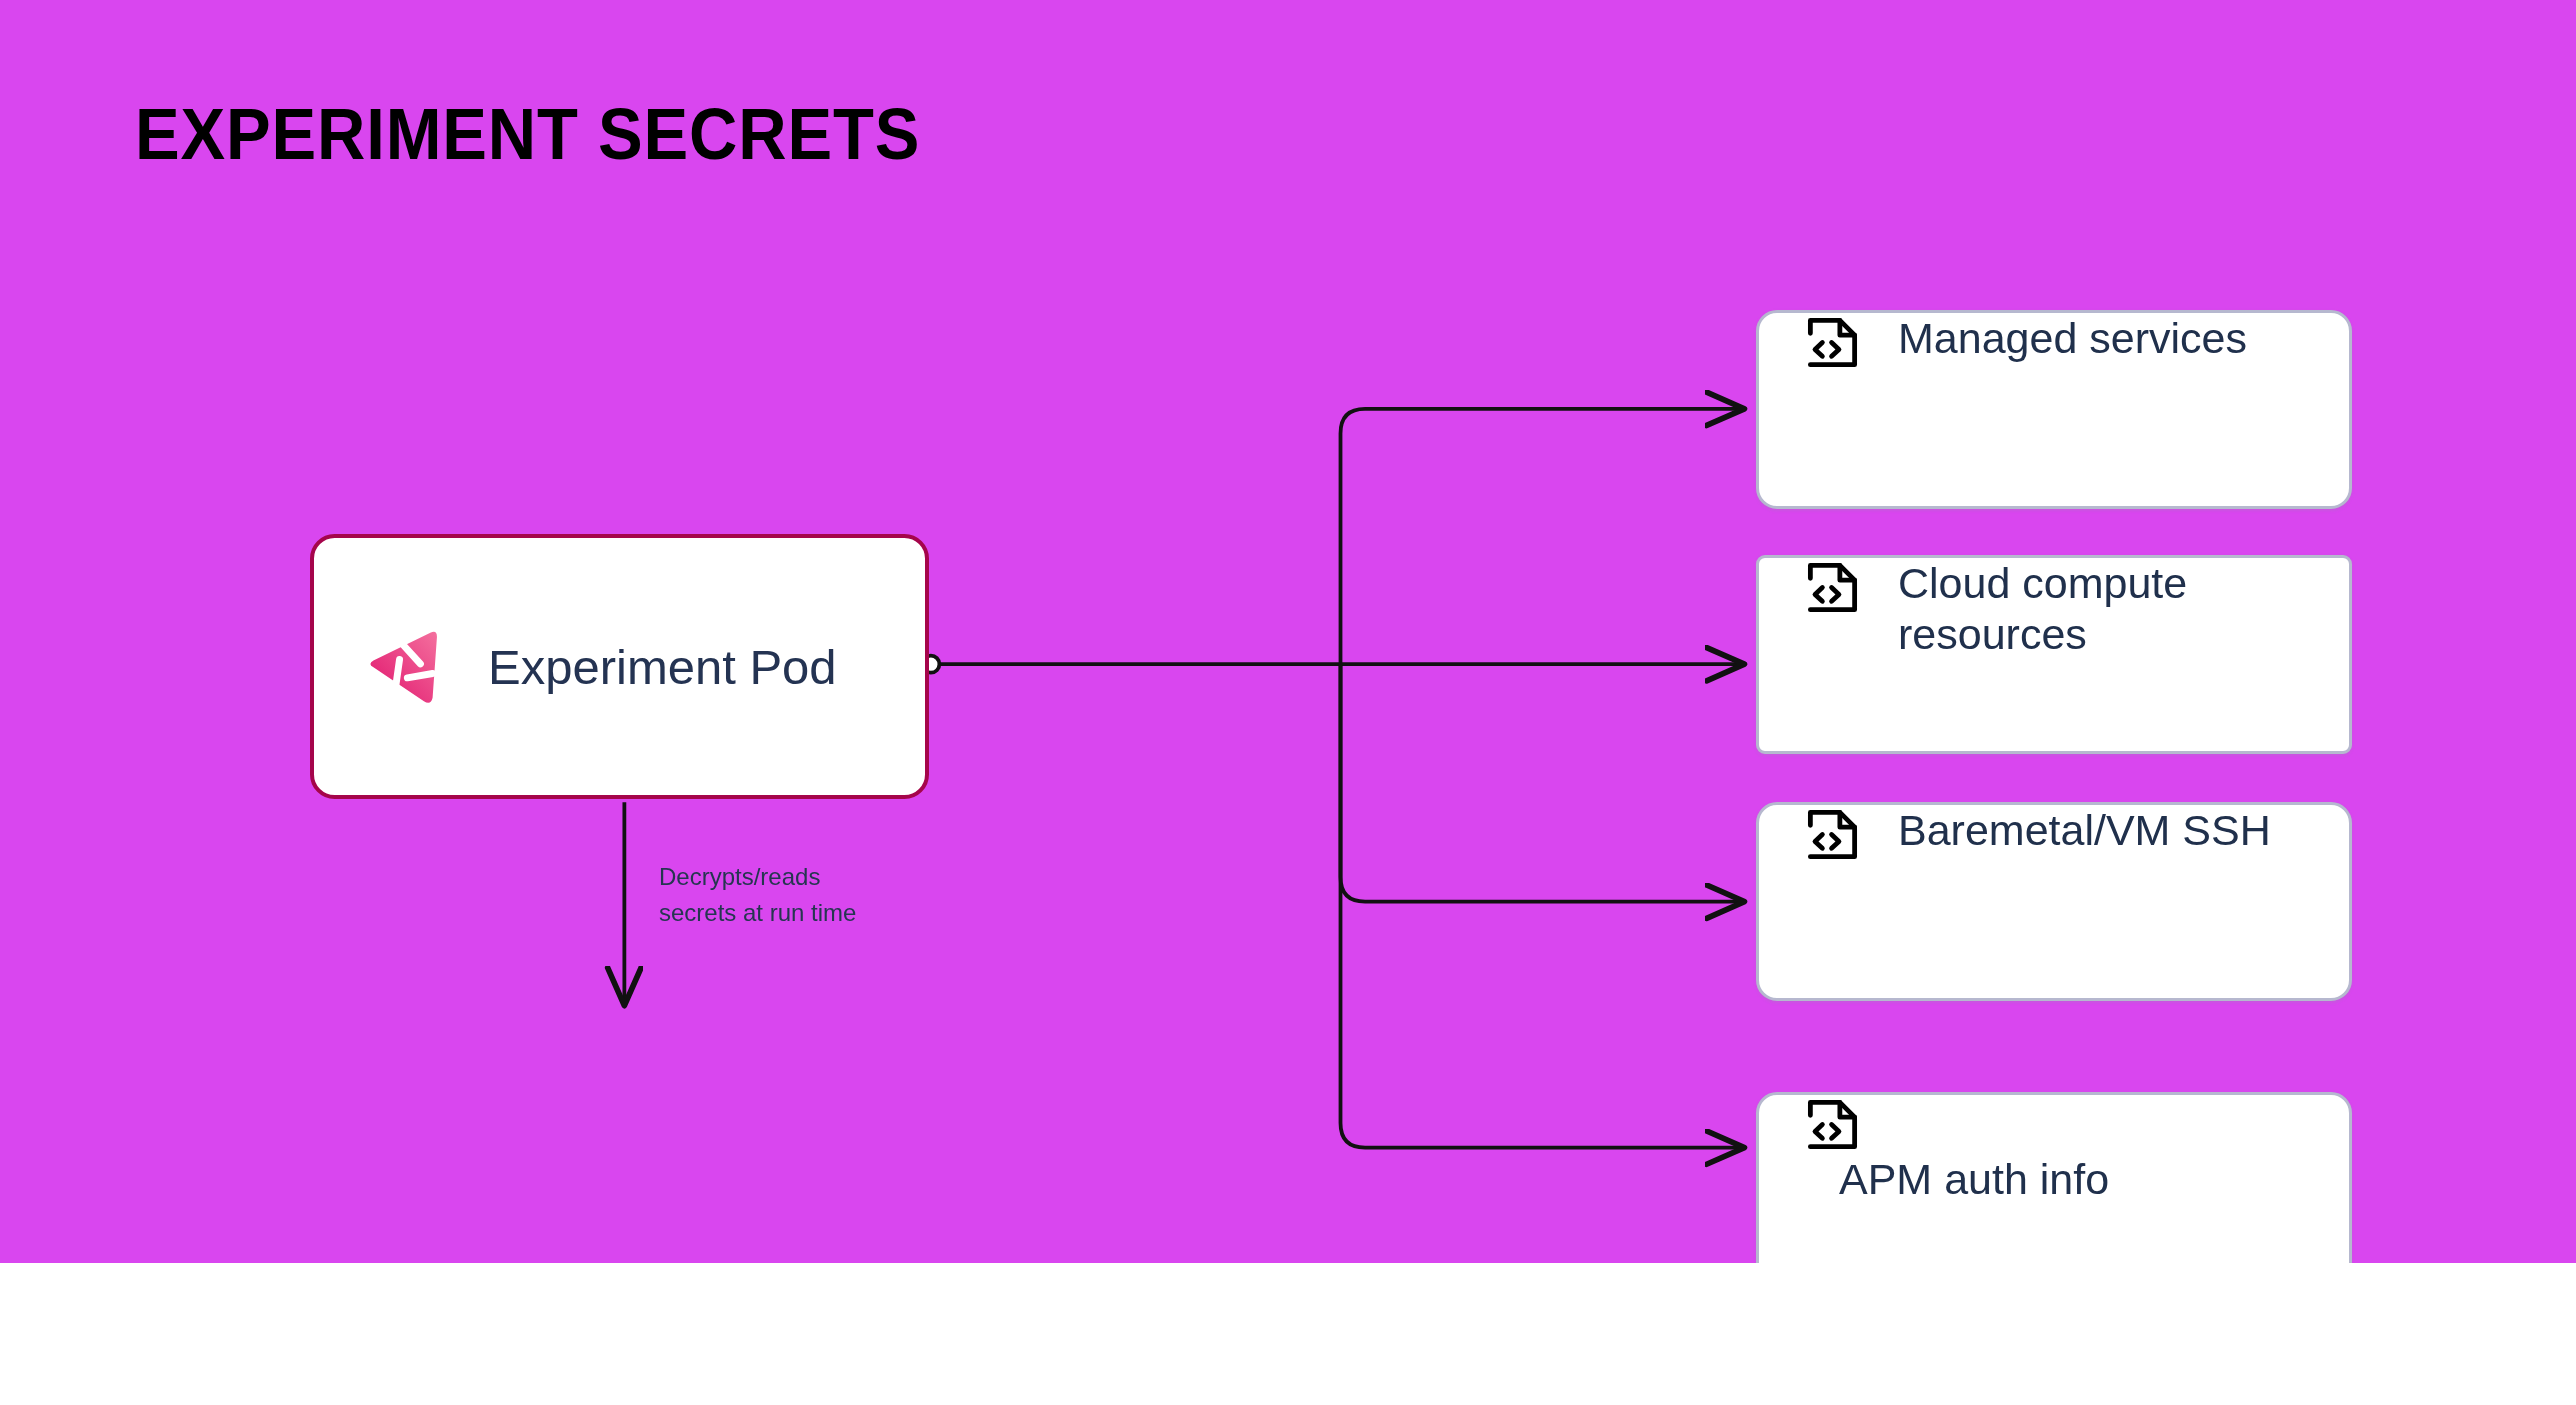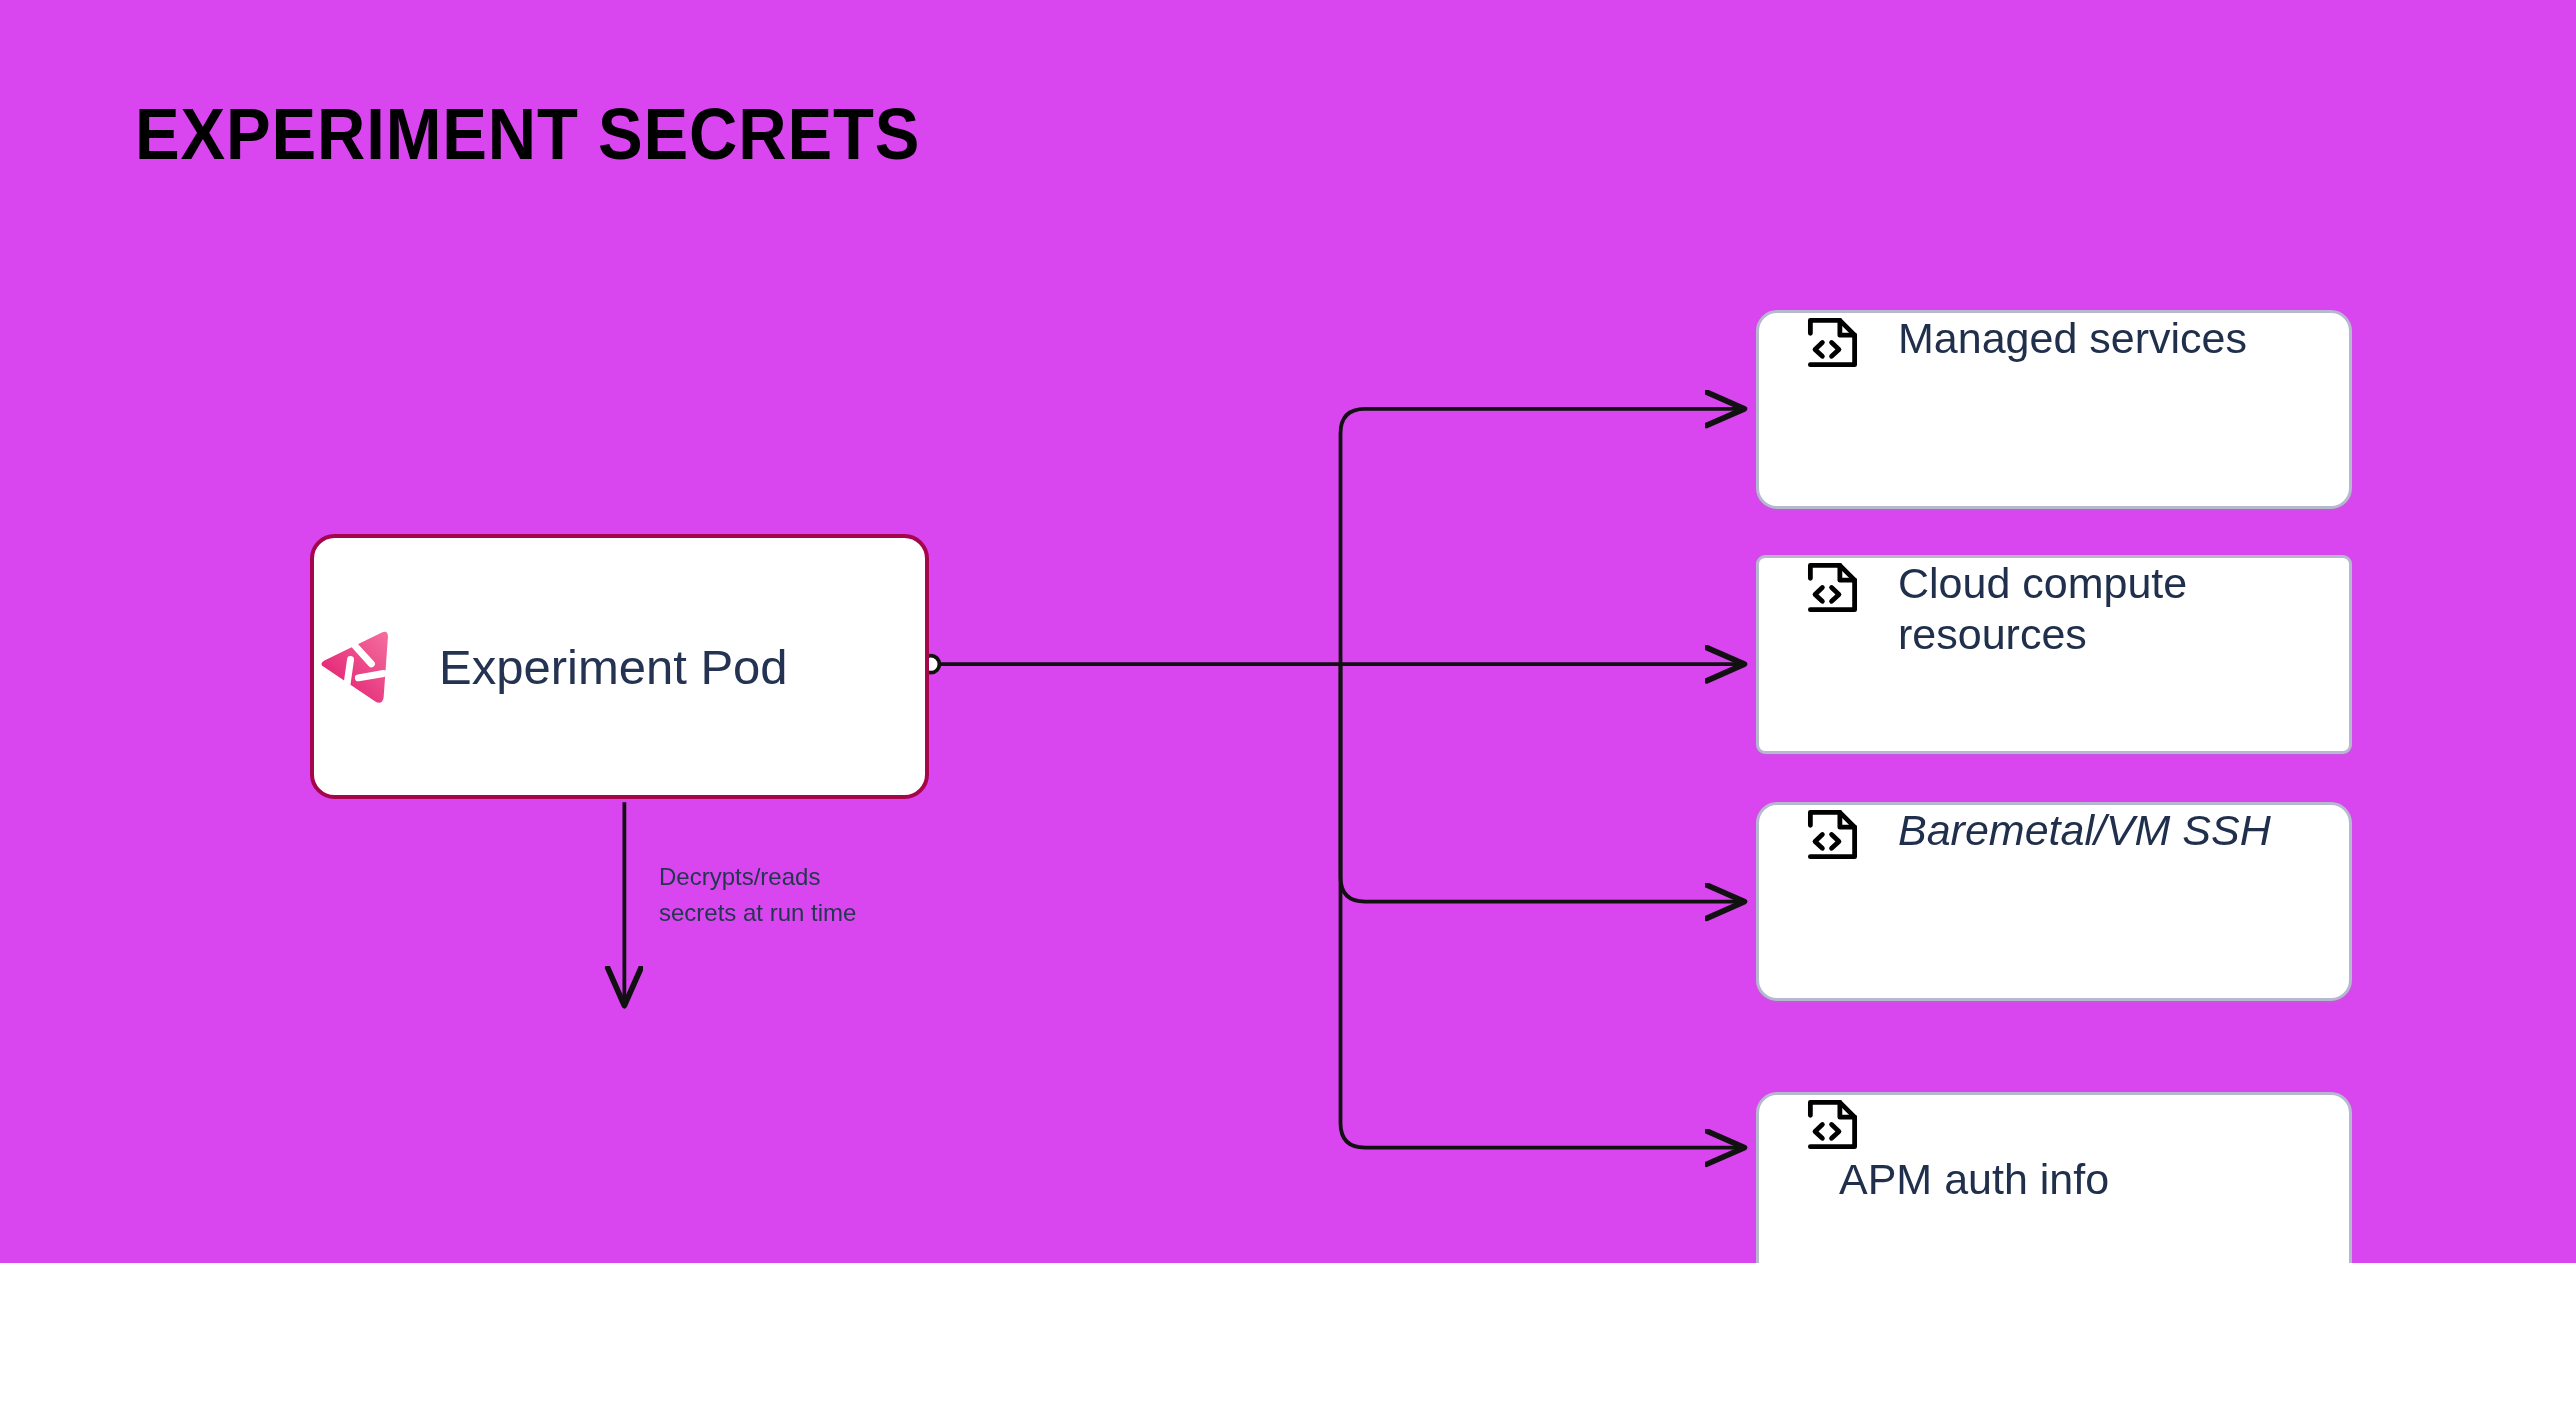--- a/index.html
+++ b/index.html
@@ -50,20 +50,21 @@
     left: 310px;
     top: 534px;
     width: 619px;
     height: 265px;
     box-sizing: border-box;
     border: 4.7px solid #A5054B;
     border-radius: 24.6px;
     background: #ffffff;
     display: flex;
     align-items: center;
+    padding-left: 49px;
   }
   #pod-logo {
     width: 87px;
     height: 87px;
     flex: 0 0 auto;
   }
   #pod-label {
     margin-left: 38px;
     font-size: 49px;
     font-weight: 500;
@@ -183,21 +184,21 @@
   <div class="card" style="top: 555px; height: 199px; border-radius: 9px;">
     <svg class="card-icon" viewBox="0 0 64 64" xmlns="http://www.w3.org/2000/svg" fill="none" stroke="#000000" stroke-width="5.2" stroke-linecap="round" stroke-linejoin="round">
       <path d="M 8 22 L 8 8 L 40 8 L 56 24 L 56 56 L 8 56"></path>
       <path d="M 40 8 L 40 24 L 56 24"></path>
       <path d="M 21 32 L 13 39.5 L 21 47"></path>
       <path d="M 31 32 L 39 39.5 L 31 47"></path>
     </svg>
     <span class="card-label">Cloud compute resources</span>
   </div>
 
-  <div class="card" style="top: 802px; height: 199px; font-style: italic;">
+  <div class="card" style="top: 802px; height: 199px;">
     <svg class="card-icon" viewBox="0 0 64 64" xmlns="http://www.w3.org/2000/svg" fill="none" stroke="#000000" stroke-width="5.2" stroke-linecap="round" stroke-linejoin="round">
       <path d="M 8 22 L 8 8 L 40 8 L 56 24 L 56 56 L 8 56"></path>
       <path d="M 40 8 L 40 24 L 56 24"></path>
       <path d="M 21 32 L 13 39.5 L 21 47"></path>
       <path d="M 31 32 L 39 39.5 L 31 47"></path>
     </svg>
     <span class="card-label">Baremetal/VM SSH</span>
   </div>
 
   <div class="card" style="top: 1092px; height: 199px; flex-direction: column;">

